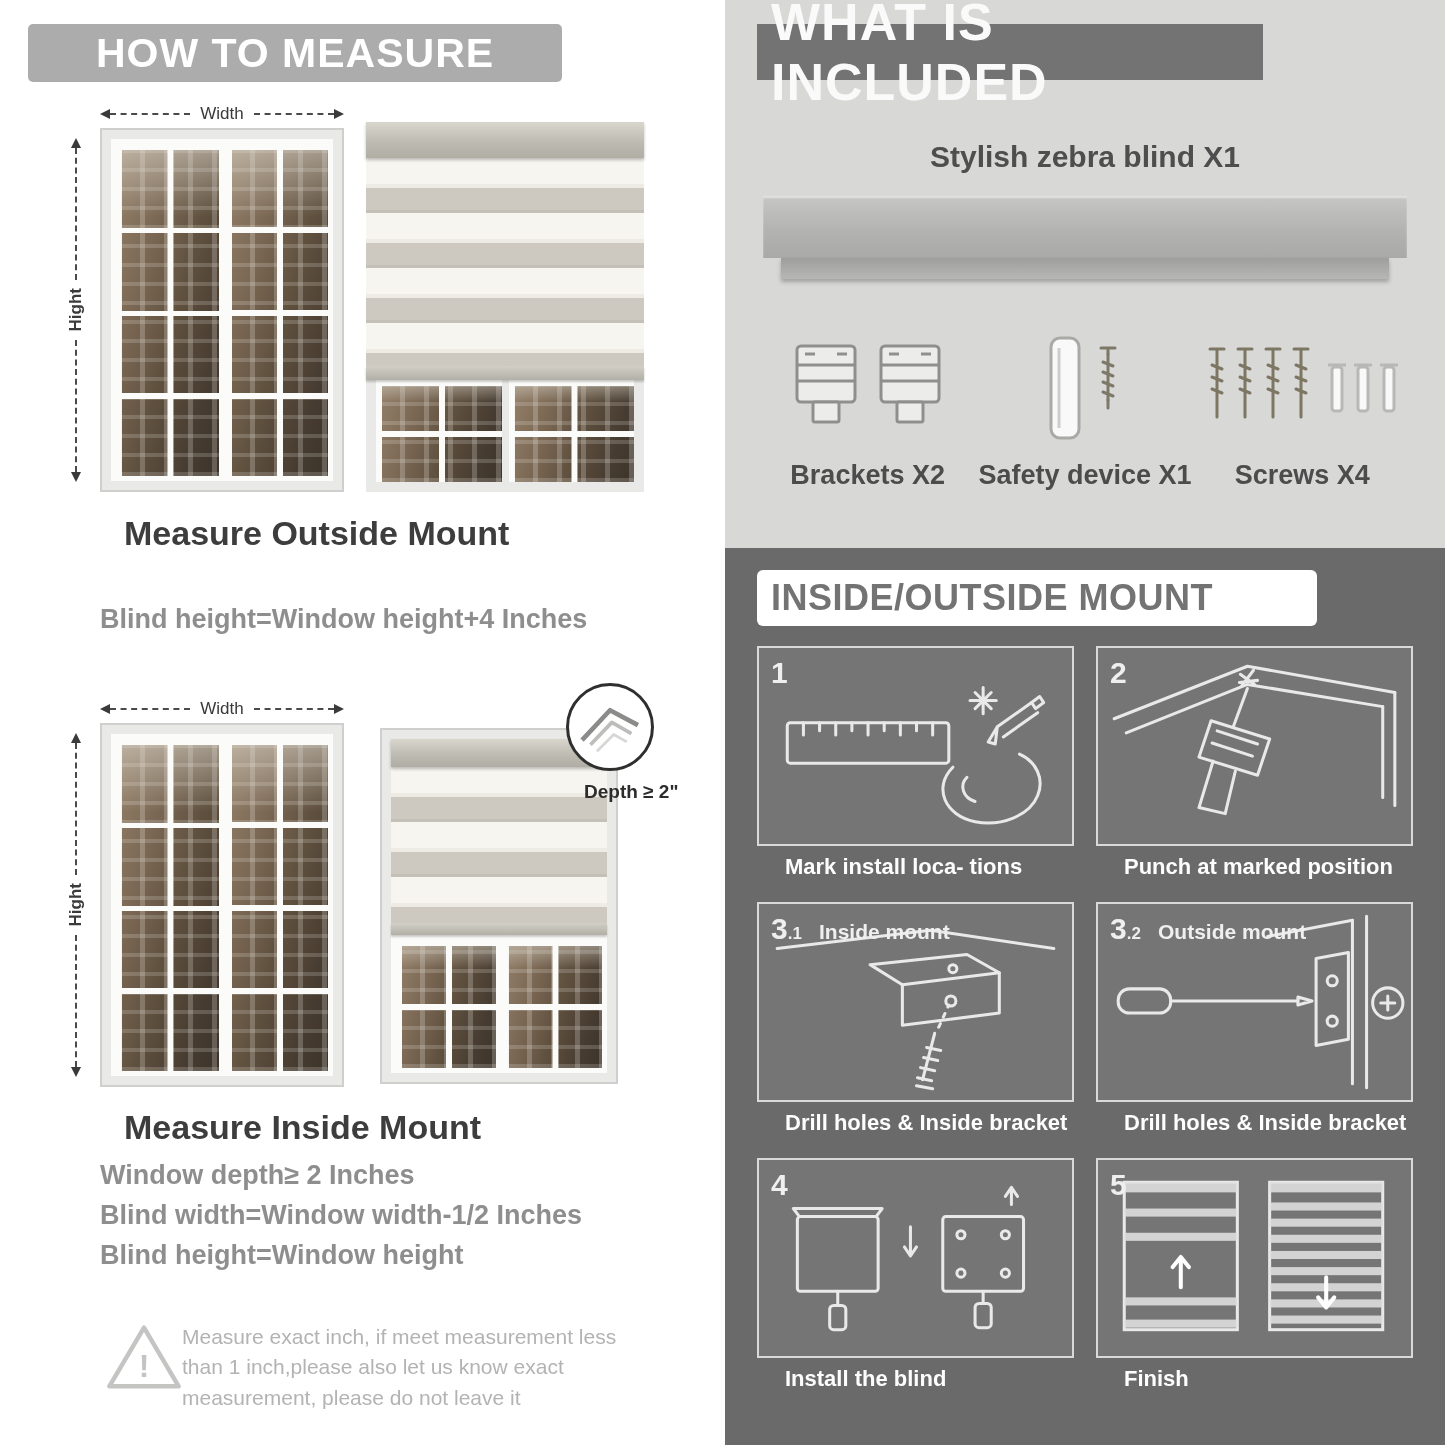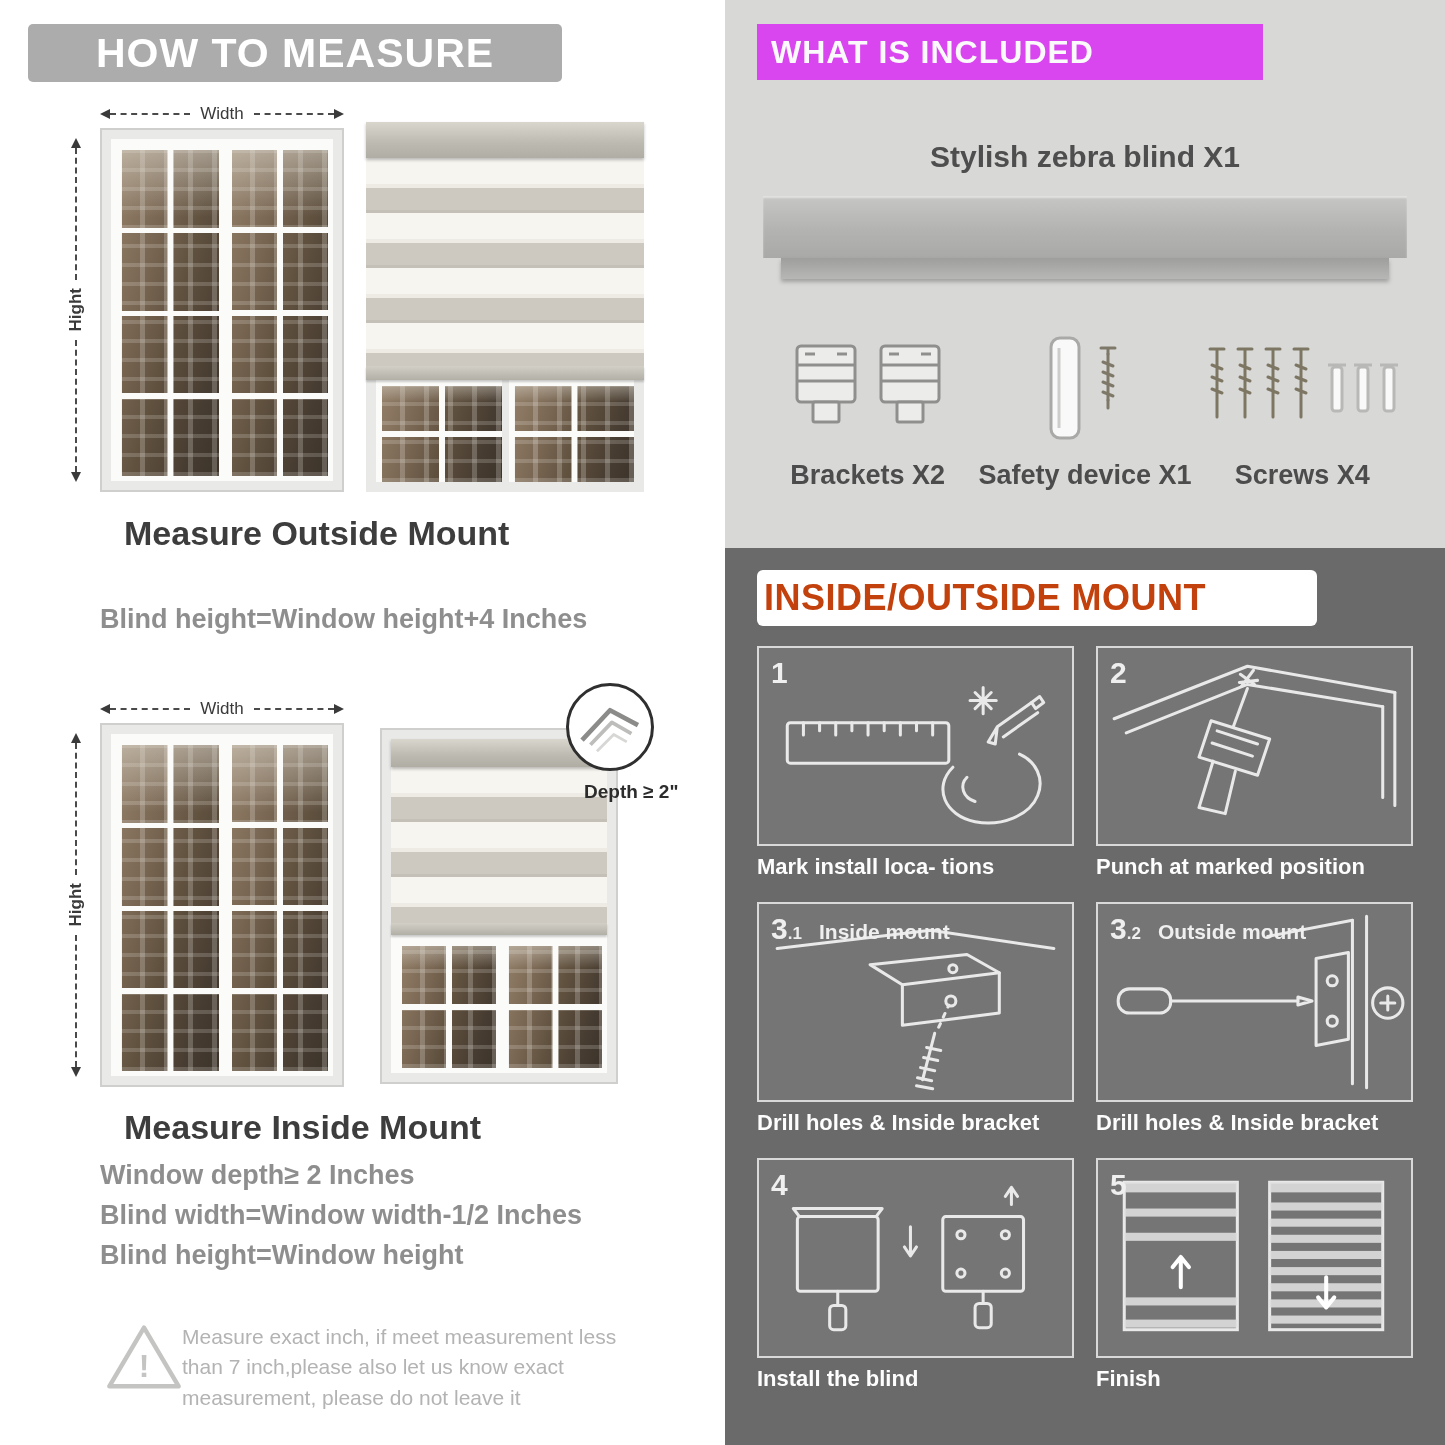--- a/index.html
+++ b/index.html
@@ -50,41 +50,41 @@
 
   .depth-circle{position:absolute;left:566px;top:683px;width:88px;height:88px;border:3px solid #2f2f2f;border-radius:50%;
     background:#fff;overflow:hidden;box-sizing:border-box;z-index:3;}
   .depth-label{position:absolute;left:584px;top:781px;font-size:19px;font-weight:bold;color:#2c2c2c;z-index:3;}
 
   .warn-tri{position:absolute;left:104px;top:1320px;width:80px;height:74px;}
   .warn-text{position:absolute;left:182px;top:1322px;width:452px;font-size:21px;color:#b3b3b3;line-height:1.45;}
 
   
   .right-top{position:absolute;left:725px;top:0;width:720px;height:548px;background:#d8d8d7;}
-  .wii-header{position:absolute;left:32px;top:24px;width:506px;height:56px;background:#d946ef;display:flex;align-items:center;
-    color:#fafafa;font-size:32px;font-weight:bold;letter-spacing:1px;padding-left:14px;box-sizing:border-box;}
+  .wii-header{position:absolute;left:32px;top:24px;width:506px;height:56px;background:#737373;display:flex;align-items:center;
+    color:#fafafa;font-size:52px;font-weight:bold;letter-spacing:1px;padding-left:14px;box-sizing:border-box;}
   .blind-label{position:absolute;left:0;top:140px;width:100%;text-align:center;font-size:30px;font-weight:bold;color:#4e4e4e;}
   .headrail{position:absolute;left:38px;top:196px;width:644px;}
   .headrail-main{height:62px;background:linear-gradient(180deg,#c6c6c4 0%,#b3b3b1 55%,#a9a9a7 100%);box-shadow:inset 0 2px 2px rgba(255,255,255,.5);}
   .headrail-lip{height:21px;margin:0 18px;background:linear-gradient(180deg,#9e9e9c,#b7b7b5);box-shadow:0 3px 4px rgba(0,0,0,.25);}
   .included-items{position:absolute;left:34px;top:330px;width:652px;display:flex;}
   .inc-col{flex:1;display:flex;flex-direction:column;align-items:center;}
   .inc-icon{height:120px;display:flex;align-items:center;justify-content:center;}
   .inc-label{margin-top:10px;font-size:27px;font-weight:bold;color:#4c4c4c;}
 
   
   .right-bottom{position:absolute;left:725px;top:548px;width:720px;height:897px;background:#6a6a6a;}
   .iom-header{position:absolute;left:32px;top:22px;width:560px;height:56px;background:#fff;border-radius:6px;display:flex;align-items:center;
-    color:#c2410c;font-size:36px;font-weight:bold;padding-left:7px;letter-spacing:.5px;box-sizing:border-box;}
+    color:#737373;font-size:36px;font-weight:bold;padding-left:14px;letter-spacing:.5px;box-sizing:border-box;}
   .mount-grid{position:absolute;left:32px;top:98px;width:656px;display:grid;grid-template-columns:1fr 1fr;column-gap:22px;row-gap:22px;}
   .step-panel{height:200px;border:2px solid #d9d9d9;background:#757575;position:relative;overflow:hidden;box-sizing:border-box;}
   .step-num{position:absolute;left:12px;top:8px;color:#efefef;font-size:30px;font-weight:bold;z-index:2;}
   .step-num .sub{font-size:17px;}
   .step-title{position:absolute;left:60px;top:16px;color:#efefef;font-size:21px;font-weight:bold;z-index:2;}
-  .step-caption{margin-top:8px;color:#fdfdfd;font-size:22px;font-weight:bold;}
+  .step-caption{margin-top:8px;color:#fdfdfd;font-size:22px;font-weight:bold;margin-left:28px;}
   .step-ill{position:absolute;inset:0;width:100%;height:100%;}
 </style>
 </head>
 <body>
 
 <div class="canvas">
 
   <div class="htm-header">HOW TO MEASURE</div>
 
   <div class="h-arrow" style="left:100px;top:106px;width:244px;">
@@ -169,21 +169,21 @@
 
   <div class="sec-title" style="left:100px;top:1108px;">Measure Inside Mount</div>
   <div class="sec-line" style="left:100px;top:1160px;">Window depth≥ 2 Inches</div>
   <div class="sec-line" style="left:100px;top:1200px;">Blind width=Window width-1/2 Inches</div>
   <div class="sec-line" style="left:100px;top:1240px;">Blind height=Window height</div>
 
   <svg class="warn-tri" viewBox="0 0 90 82">
     <path d="M45 8 L84 74 H6 Z" fill="none" stroke="#c4c4c2" stroke-width="5" stroke-linejoin="round"></path>
     <text x="45" y="64" text-anchor="middle" font-size="36" font-weight="bold" fill="#c4c4c2">!</text>
   </svg>
-  <div class="warn-text">Measure exact inch, if meet measurement less than 7 inch,please also let us know exact measurement, please do not leave it</div>
+  <div class="warn-text">Measure exact inch, if meet measurement less than 1 inch,please also let us know exact measurement, please do not leave it</div>
 
   <div class="right-top">
     <div class="wii-header">WHAT IS INCLUDED</div>
     <div class="blind-label">Stylish zebra blind X1</div>
 
     <div class="headrail">
       <div class="headrail-main"></div>
       <div class="headrail-lip"></div>
     </div>
 

